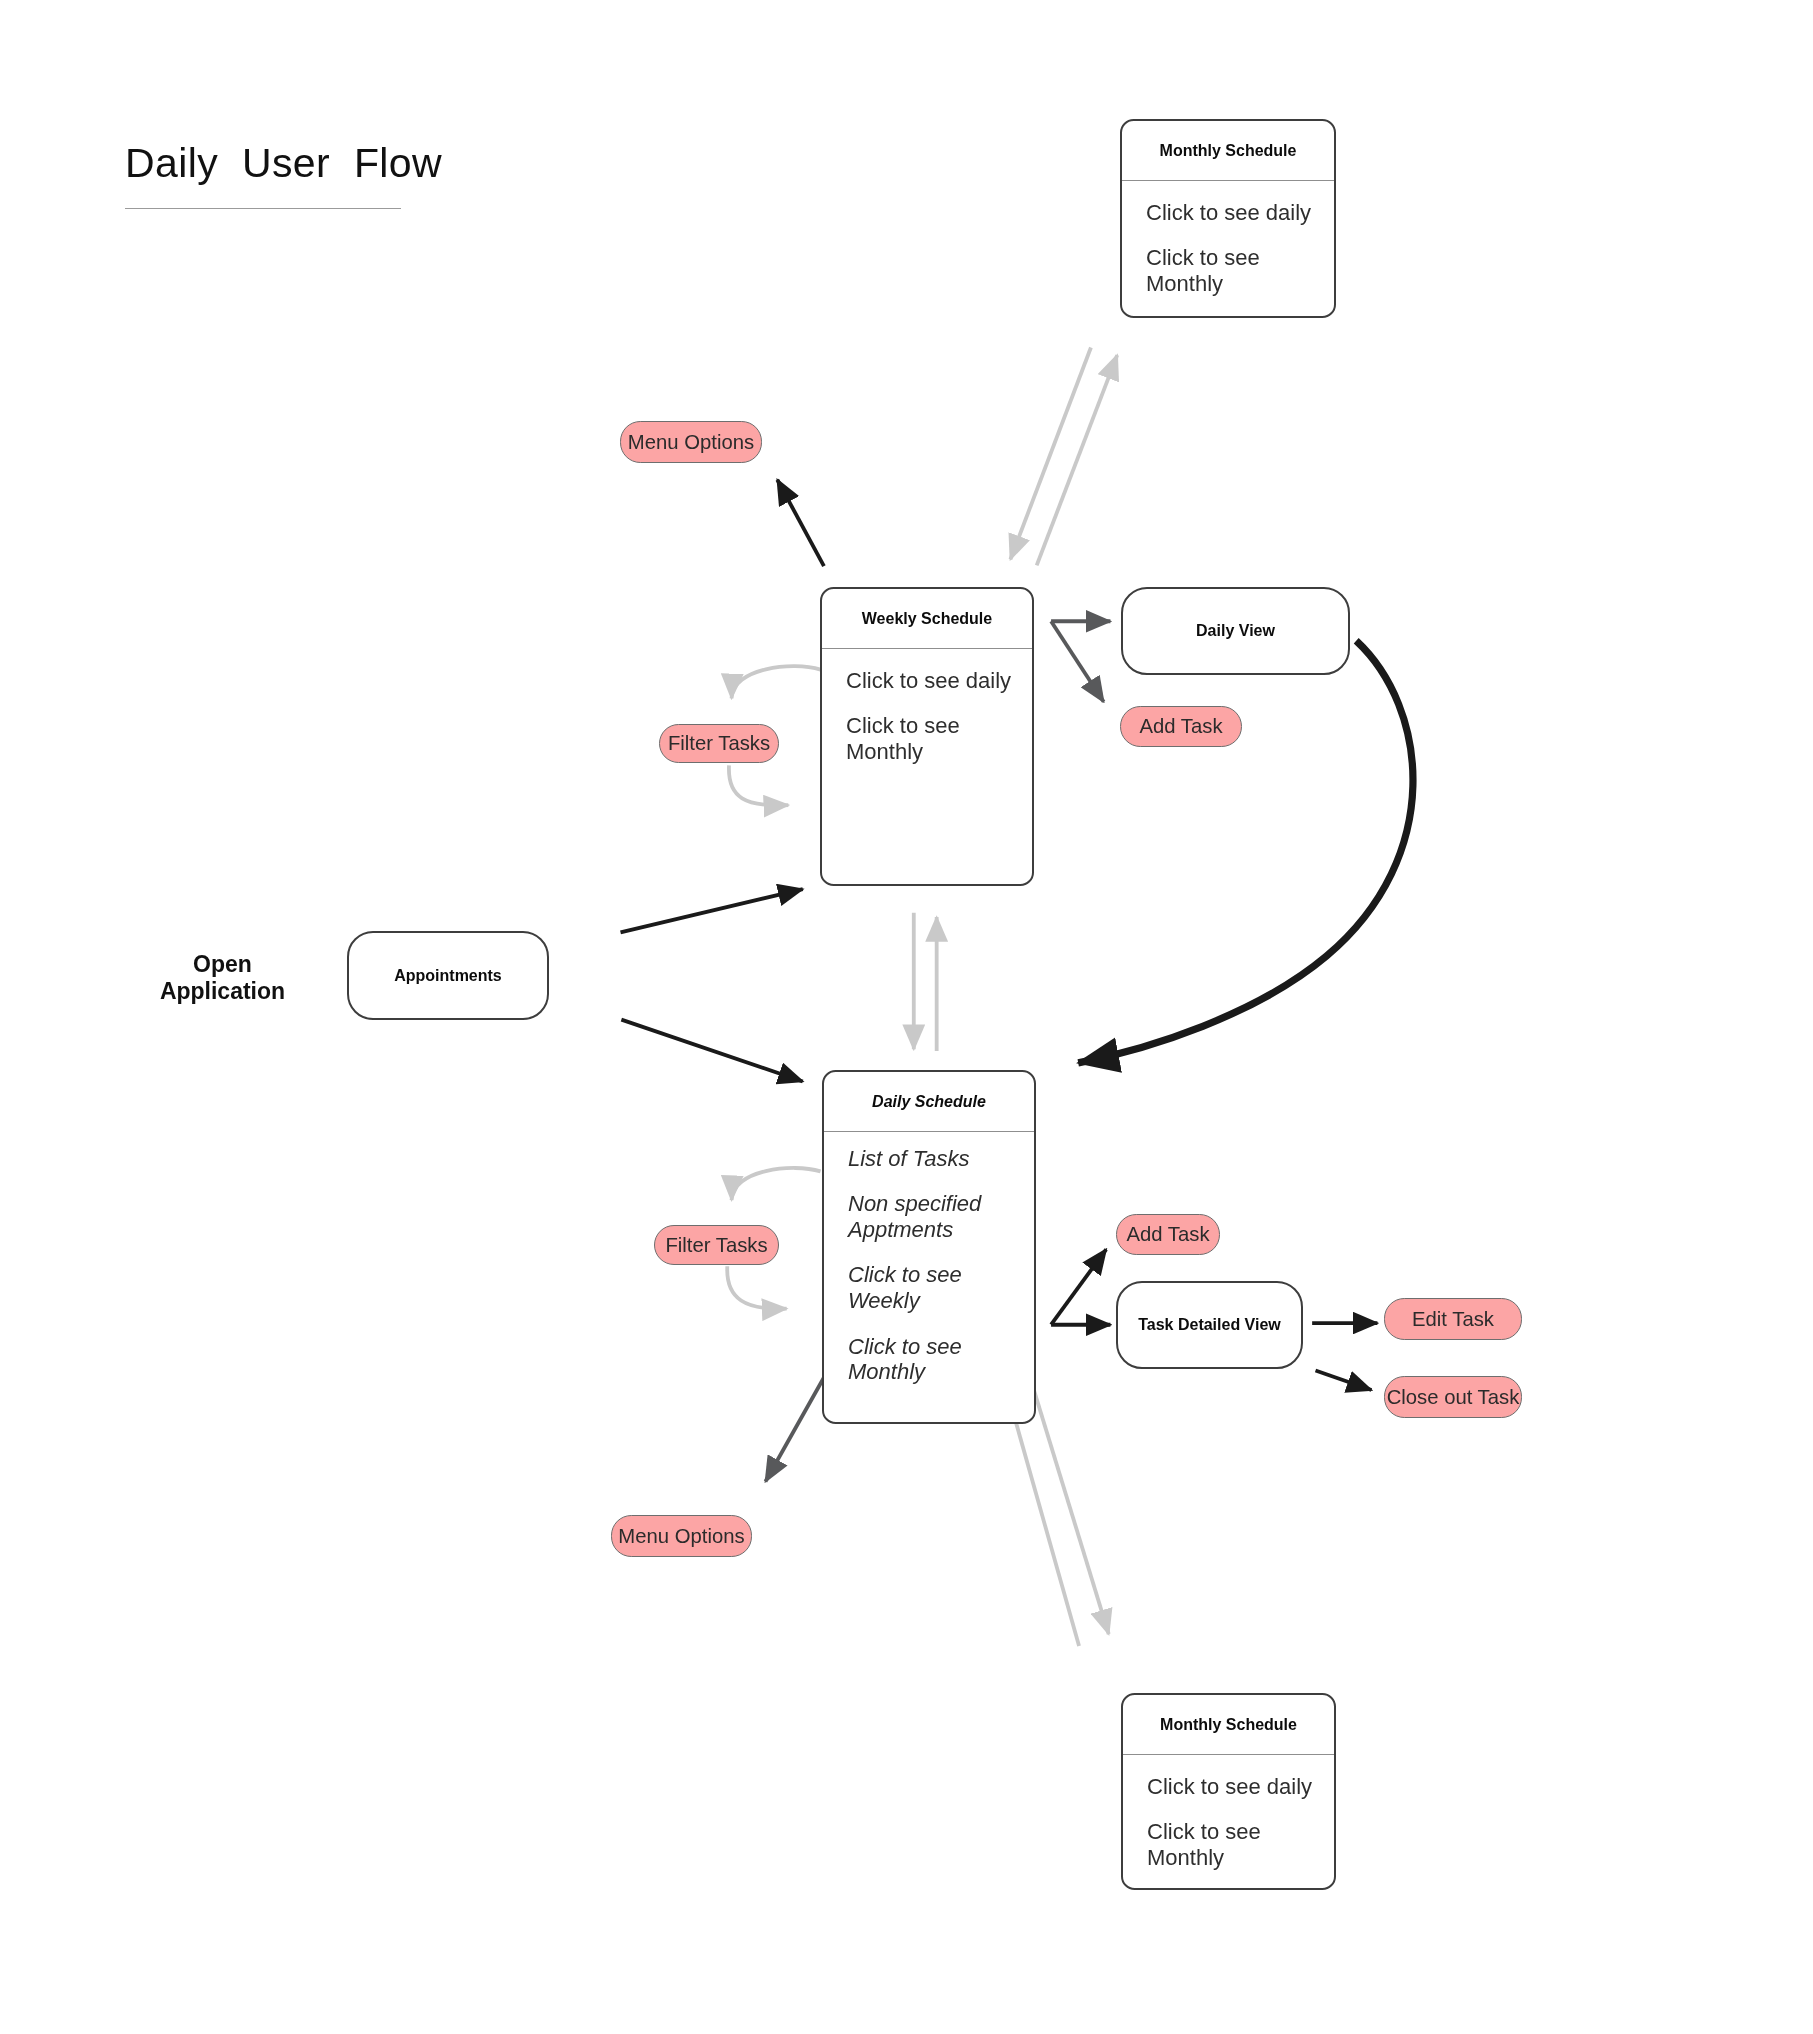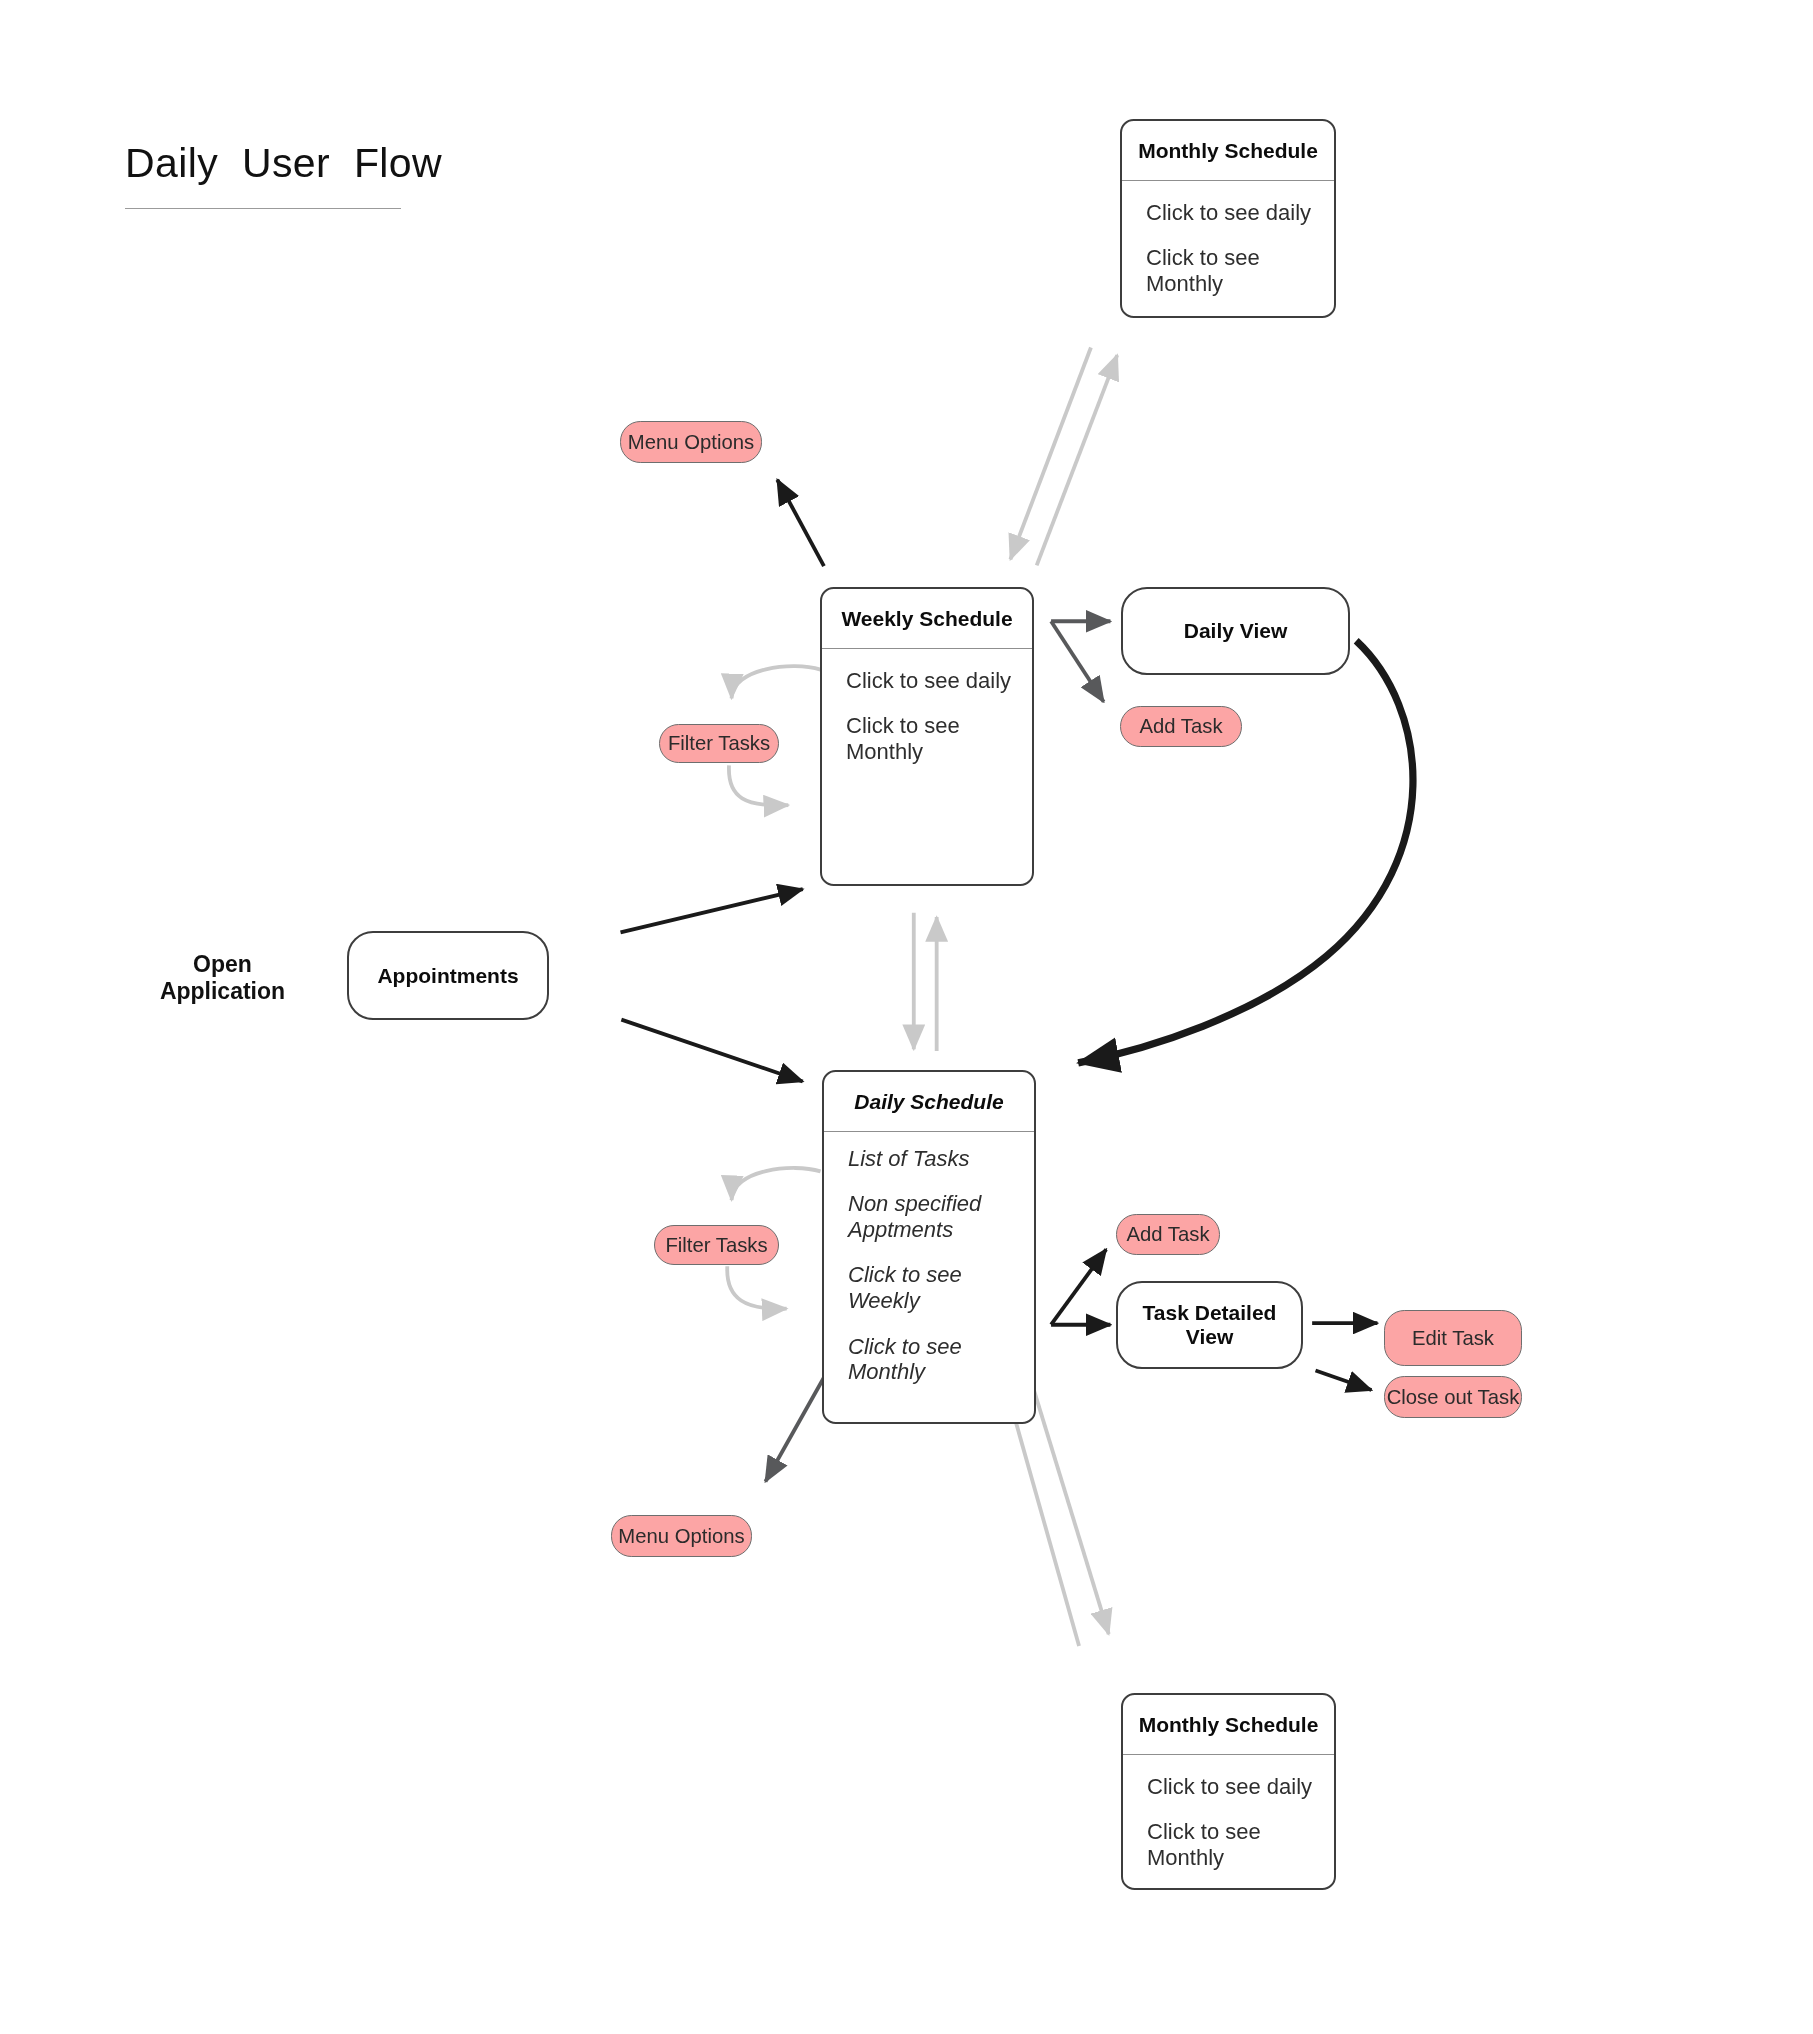--- a/index.html
+++ b/index.html
@@ -23,21 +23,21 @@
   .free-label{
     position:absolute;font-size:23px;font-weight:700;color:#111;
     display:flex;align-items:center;justify-content:center;text-align:center;
   }
   .card{
     position:absolute;background:#fff;border:2.1px solid #3d3d3d;border-radius:13.6px;
     z-index:2;box-sizing:border-box;
   }
   .card .hd{
     height:59px;display:flex;align-items:center;justify-content:center;
-    font-size:21px;font-weight:700;color:#0c0c0c;
+    font-size:16px;font-weight:700;color:#0c0c0c;
     border-bottom:1.3px solid #8f8f8f;padding:0 15px;text-align:center;
   }
   .card.plain{display:flex;align-items:center;justify-content:center;border-radius:26px;}
   .card.plain .hd{border-bottom:none;height:auto;}
   .card ul{
     list-style:none;margin:0;padding:18.6px 17px 0 24px;
   }
   .card ul li{
     font-size:22px;line-height:25.4px;color:#2e2e2e;margin-bottom:20.3px;
   }
@@ -52,21 +52,21 @@
   .n-weekly        {left:820px; top:587px;width:214px;height:299px;}
   .n-daily-view    {left:1121px;top:587px;width:229px;height:88px;}
   .n-appointments  {left:347px; top:931px;width:202px;height:89px;}
   .n-daily         {left:822px; top:1070px;width:214px;height:354px;font-style:italic;}
   .n-task-detail   {left:1116px;top:1281px;width:187px;height:88px;}
   .n-monthly-bottom{left:1121px;top:1693px;width:215px;height:197px;}
   .p-menu-top      {left:620px; top:421px;width:142px;height:42px;}
   .p-add-task-top  {left:1120px;top:706px;width:122px;height:41px;}
   .p-filter-top    {left:659px; top:724px;width:120px;height:39px;}
   .p-add-task-bot  {left:1116px;top:1214px;width:104px;height:41px;}
-  .p-edit-task     {left:1384px;top:1298px;width:138px;height:56px;margin-top:12px;}
+  .p-edit-task     {left:1384px;top:1298px;width:138px;height:42px;}
   .p-close-task    {left:1384px;top:1376px;width:138px;height:42px;}
   .p-menu-bottom   {left:611px; top:1515px;width:141px;height:42px;}
   .p-filter-bottom {left:654px; top:1225px;width:125px;height:40px;}
   .l-open-app      {left:144px; top:958px;width:157px;height:39px;}
 </style>
 </head>
 <body>
 
 <div id="canvas">
 

